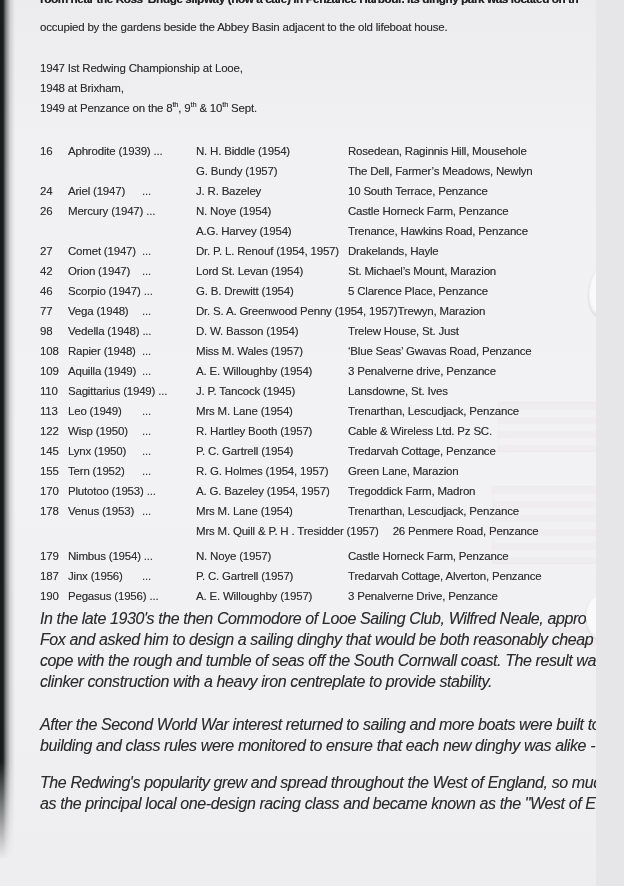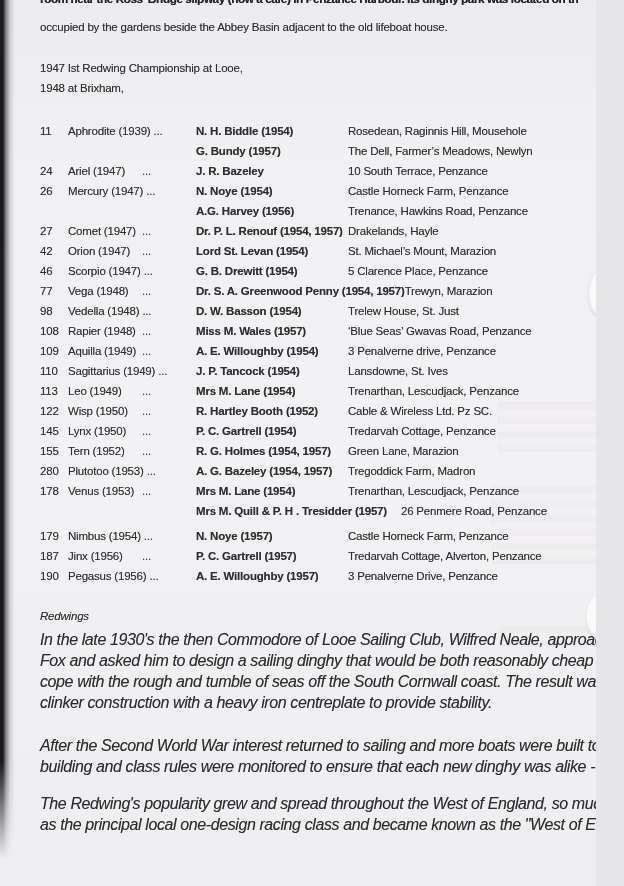--- a/index.html
+++ b/index.html
@@ -26,21 +26,21 @@
   sup{font-size:7.5px;vertical-align:super;line-height:0;}
   .reg-heading{margin-top:26px;line-height:20px;white-space:nowrap;}
   
   .registry{margin-top:23px;}
   .trow{display:flex;line-height:20px;white-space:nowrap;}
   .trow.space-before{margin-top:5px;}
   .c-no{flex:0 0 auto;min-width:22px;}
   .c-bd{display:flex;flex:0 0 auto;min-width:134px;}
   .c-boat{min-width:71px;margin-left:6px;}
   .c-dots{margin-left:3px;color:#3a3a3a;}
-  .c-owner{flex:0 0 auto;min-width:152px;font-weight:bold;}
+  .c-owner{flex:0 0 auto;min-width:152px;}
   .c-address{flex:0 0 auto;}
   .c-address.gap{margin-left:14px;}
   
   .redwings-heading{margin-top:20px;line-height:21px;font-style:italic;color:#2c2c2c;}
   .para{margin-top:2px;line-height:21px;font-style:italic;}
   .para.mt1{margin-top:22px;}
   .para.mt2{margin-top:16px;}
   .para div{white-space:nowrap;letter-spacing:-0.4px;color:#2c2c2c;
             text-shadow:0 0 .5px rgba(40,40,40,.4);}
   
@@ -74,26 +74,27 @@
   <div class="content">
 
     <div class="clipped-wrap">
       <div class="clipline txt">room near the Ross' Bridge slipway (now a cafe) in Penzance Harbour. Its dinghy park was located on the site now</div>
     </div>
     <div class="introline txt">occupied by the gardens beside the Abbey Basin adjacent to the old lifeboat house.</div>
 
     <div class="champs txt">
       <div>1947 Ist Redwing Championship at Looe,</div>
       <div>1948 at Brixham,</div>
+      <div><span>1949 at Penzance on the 8</span><sup>th</sup><span>, 9</span><sup>th</sup><span> &amp; 10</span><sup>th</sup><span> Sept.</span></div>
     </div>
 
 
     <div class="registry txt" id="registry-rows">
         <div class="trow">
-          <span class="c-no">11</span>
+          <span class="c-no">16</span>
           <span class="c-bd">
             <span class="c-boat">Aphrodite (1939)</span>
             <span class="c-dots">...</span>
           </span>
           <span class="c-owner">N. H. Biddle (1954)</span>
           <span class="c-address">Rosedean, Raginnis Hill, Mousehole</span>
         </div>
         <div class="trow">
           <span class="c-no"></span>
           <span class="c-bd">
@@ -120,21 +121,21 @@
           </span>
           <span class="c-owner">N. Noye (1954)</span>
           <span class="c-address">Castle Horneck Farm, Penzance</span>
         </div>
         <div class="trow">
           <span class="c-no"></span>
           <span class="c-bd">
             <span class="c-boat"></span>
             <span class="c-dots"></span>
           </span>
-          <span class="c-owner">A.G. Harvey (1956)</span>
+          <span class="c-owner">A.G. Harvey (1954)</span>
           <span class="c-address">Trenance, Hawkins Road, Penzance</span>
         </div>
         <div class="trow">
           <span class="c-no">27</span>
           <span class="c-bd">
             <span class="c-boat">Comet (1947)</span>
             <span class="c-dots">...</span>
           </span>
           <span class="c-owner">Dr. P. L. Renouf (1954, 1957)</span>
           <span class="c-address">Drakelands, Hayle</span>
@@ -192,39 +193,39 @@
           </span>
           <span class="c-owner">A. E. Willoughby (1954)</span>
           <span class="c-address">3 Penalverne drive, Penzance</span>
         </div>
         <div class="trow">
           <span class="c-no">110</span>
           <span class="c-bd">
             <span class="c-boat">Sagittarius (1949)</span>
             <span class="c-dots">...</span>
           </span>
-          <span class="c-owner">J. P. Tancock (1954)</span>
+          <span class="c-owner">J. P. Tancock (1945)</span>
           <span class="c-address">Lansdowne, St. Ives</span>
         </div>
         <div class="trow">
           <span class="c-no">113</span>
           <span class="c-bd">
             <span class="c-boat">Leo (1949)</span>
             <span class="c-dots">...</span>
           </span>
           <span class="c-owner">Mrs M. Lane (1954)</span>
           <span class="c-address">Trenarthan, Lescudjack, Penzance</span>
         </div>
         <div class="trow">
           <span class="c-no">122</span>
           <span class="c-bd">
             <span class="c-boat">Wisp (1950)</span>
             <span class="c-dots">...</span>
           </span>
-          <span class="c-owner">R. Hartley Booth (1952)</span>
+          <span class="c-owner">R. Hartley Booth (1957)</span>
           <span class="c-address">Cable &amp; Wireless Ltd. Pz SC.</span>
         </div>
         <div class="trow">
           <span class="c-no">145</span>
           <span class="c-bd">
             <span class="c-boat">Lynx (1950)</span>
             <span class="c-dots">...</span>
           </span>
           <span class="c-owner">P. C. Gartrell (1954)</span>
           <span class="c-address">Tredarvah Cottage, Penzance</span>
@@ -232,21 +233,21 @@
         <div class="trow">
           <span class="c-no">155</span>
           <span class="c-bd">
             <span class="c-boat">Tern (1952)</span>
             <span class="c-dots">...</span>
           </span>
           <span class="c-owner">R. G. Holmes (1954, 1957)</span>
           <span class="c-address">Green Lane, Marazion</span>
         </div>
         <div class="trow">
-          <span class="c-no">280</span>
+          <span class="c-no">170</span>
           <span class="c-bd">
             <span class="c-boat">Plutotoo (1953)</span>
             <span class="c-dots">...</span>
           </span>
           <span class="c-owner">A. G. Bazeley (1954, 1957)</span>
           <span class="c-address">Tregoddick Farm, Madron</span>
         </div>
         <div class="trow">
           <span class="c-no">178</span>
           <span class="c-bd">
@@ -287,21 +288,20 @@
           <span class="c-no">190</span>
           <span class="c-bd">
             <span class="c-boat">Pegasus (1956)</span>
             <span class="c-dots">...</span>
           </span>
           <span class="c-owner">A. E. Willoughby (1957)</span>
           <span class="c-address">3 Penalverne Drive, Penzance</span>
         </div>
       </div>
 
-    <div class="redwings-heading txt">Redwings</div>
 
     <div class="para" id="para1">
         <div>In the late 1930's the then Commodore of Looe Sailing Club, Wilfred Neale, approached  well known designer Uffa</div>
         <div>Fox and asked him to design a sailing dinghy that would be both reasonably cheap to build and seaworthy enough to</div>
         <div>cope with the rough and tumble of seas off the South Cornwall coast. The result was a fourteen foot long boat of</div>
         <div>clinker construction with a heavy iron centreplate to provide stability.</div>
       </div>
     <div class="para mt1" id="para2">
         <div>After the Second World War interest returned to sailing and more boats were built to the Redwing design. The</div>
         <div>building and class rules were monitored to ensure that each new dinghy was alike - a "one-design".</div>

